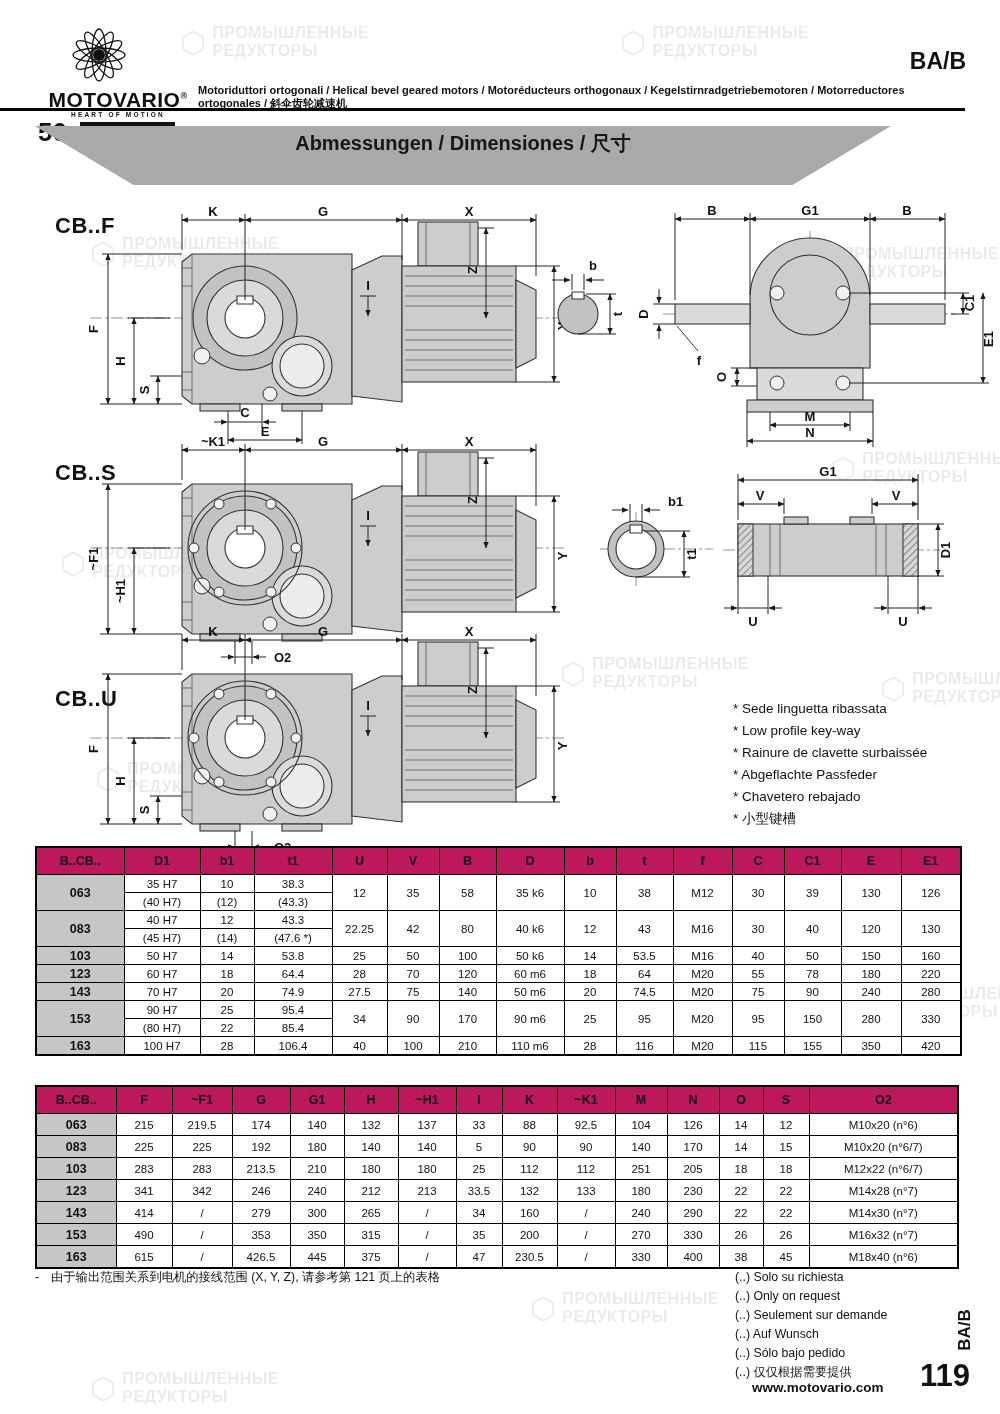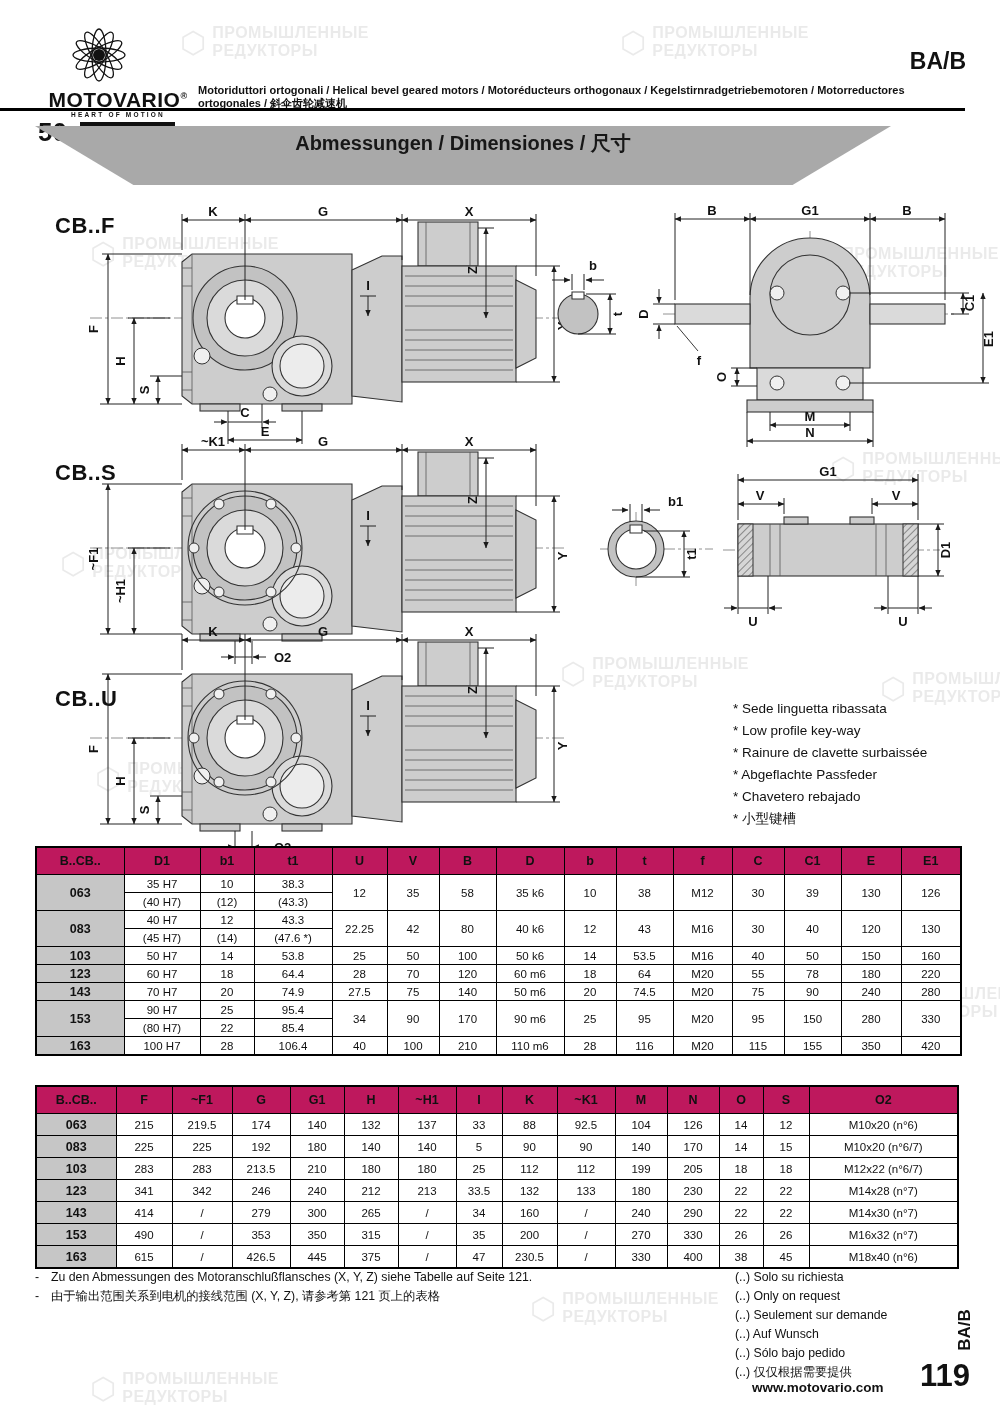--- a/index.html
+++ b/index.html
@@ -646,21 +646,21 @@
           <td class="model" rowspan="1">103</td>
           <td rowspan="1">283</td>
           <td rowspan="1">283</td>
           <td rowspan="1">213.5</td>
           <td rowspan="1">210</td>
           <td rowspan="1">180</td>
           <td rowspan="1">180</td>
           <td rowspan="1">25</td>
           <td rowspan="1">112</td>
           <td rowspan="1">112</td>
-          <td rowspan="1">199</td>
+          <td rowspan="1">251</td>
           <td rowspan="1">205</td>
           <td rowspan="1">18</td>
           <td rowspan="1">18</td>
           <td rowspan="1">M12x22 (n°6/7)</td>
         </tr>
         <tr>
           <td class="model" rowspan="1">123</td>
           <td rowspan="1">341</td>
           <td rowspan="1">342</td>
           <td rowspan="1">246</td>
@@ -724,21 +724,20 @@
           <td rowspan="1">330</td>
           <td rowspan="1">400</td>
           <td rowspan="1">38</td>
           <td rowspan="1">45</td>
           <td rowspan="1">M18x40 (n°6)</td>
         </tr>
       </tbody>
     </table>
 
   <div class="fnotes">
-    <div><span class="dash">-</span><span>Zu den Abmessungen des Motoranschlußflansches  (X, Y, Z) siehe Tabelle auf Seite 121.</span></div>
     <div><span class="dash">-</span><span>由于输出范围关系到电机的接线范围 (X, Y, Z), 请参考第 121 页上的表格</span></div>
   </div>
   <div class="fnotes-r">
     <div>(..) Solo su richiesta</div>
     <div>(..) Only on request</div>
     <div>(..) Seulement sur demande</div>
     <div>(..) Auf Wunsch</div>
     <div>(..) Sólo bajo pedido</div>
     <div>(..) 仅仅根据需要提供</div>
   </div>

